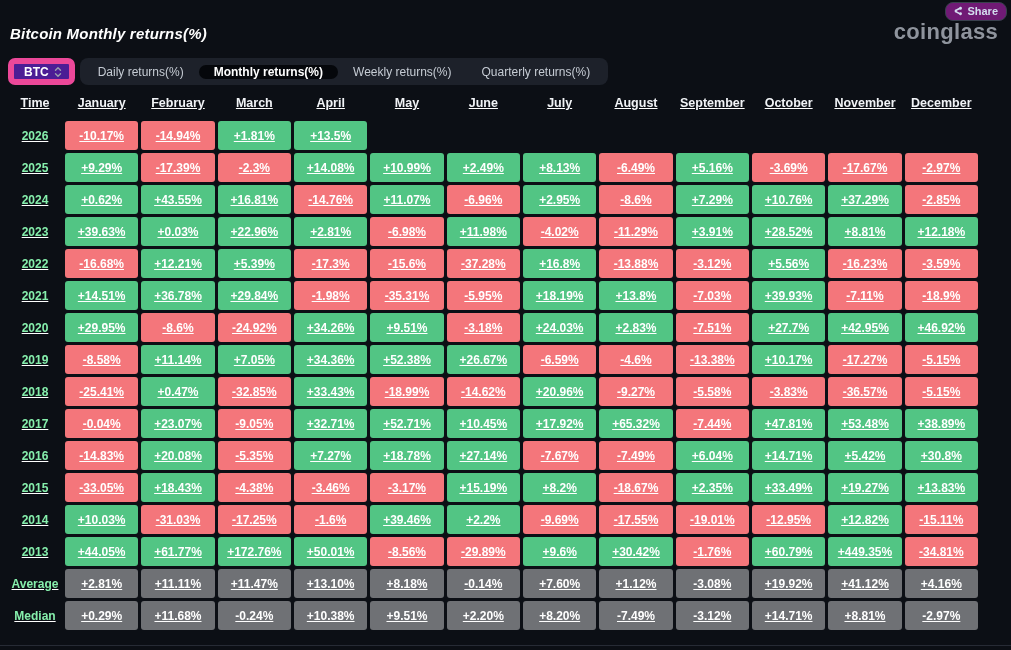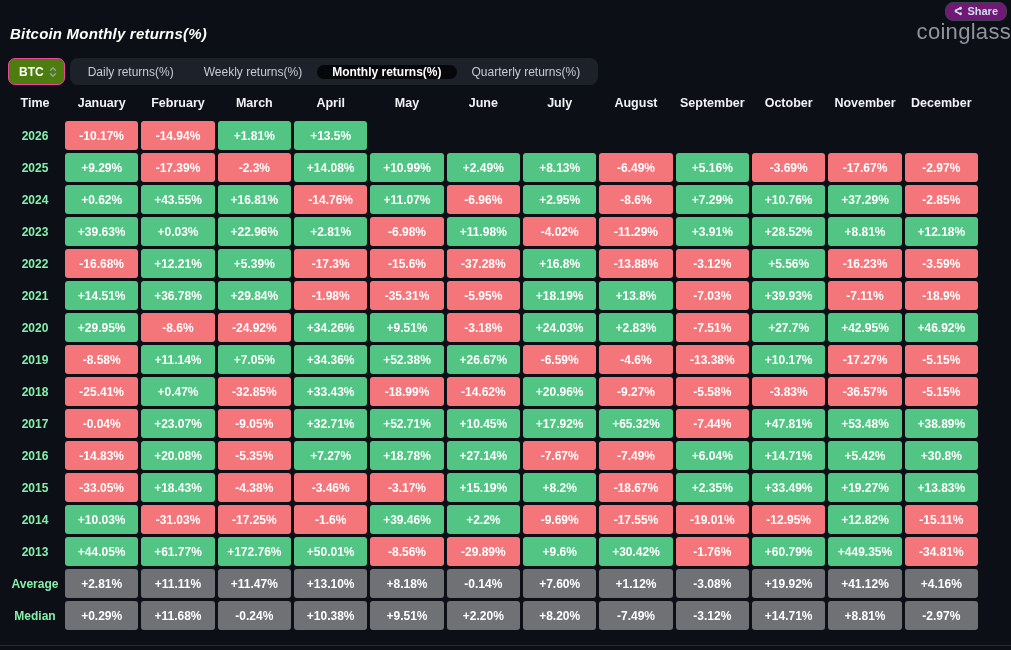--- a/index.html
+++ b/index.html
@@ -22,34 +22,34 @@
     cursor:pointer;
   }
   .share-btn svg { display:block; fill:#d3dcef; }
   .page-title {
     position:absolute; top:25px; left:10px;
     font-size:15px; font-weight:700; color:#ffffff;
     letter-spacing:.2px;
     font-style:italic;
   }
   .logo {
-    position:absolute; top:19px; right:0;
-    font-size:22px; font-weight:400; color:#8f949d;
+    position:absolute; top:19px; right:13px;
+    font-size:22px; font-weight:700; color:#8f949d;
     letter-spacing:.3px;
     text-align:center;
   }
   .controls {
     position:absolute; top:58px; left:8px;
     display:flex; align-items:stretch; gap:5px; height:27px;
   }
   .symbol-select {
     display:flex; align-items:center; gap:5px;
     padding:0 7px 0 10px;
-    border:1px solid #ec4899; border-radius:7px;
-    background:#4d7c0f;
+    border:6px solid #ec4899; border-radius:7px;
+    background:#4c1d95;
     font-size:12px; font-weight:700; color:#fff;
     cursor:pointer;
   }
   .symbol-select svg { display:block; stroke:#9aa0ab; }
   .tab-group {
     display:flex; align-items:center;
     background:#1d212a; border-radius:8px;
     padding:0 3px;
   }
   .tab {
@@ -57,20 +57,21 @@
     border-radius:7px; cursor:pointer; white-space:nowrap;
   }
   .tab.active { background:#05070b; color:#fff; font-weight:700; }
   .returns-table {
     position:absolute; top:88px; left:8px; width:970px;
     display:grid;
     grid-template-columns:54px repeat(12, 1fr);
     grid-template-rows:30px;
     grid-auto-rows:29px;
     gap:3px;
+    text-decoration:underline;
   }
   .th {
     display:flex; align-items:center; justify-content:center;
     font-size:12.5px; font-weight:700; color:#f1f3f6;
   }
   .row-label {
     display:flex; align-items:center; justify-content:center;
     font-size:12px; font-weight:600; color:#86efac;
   }
   .cell {
@@ -107,22 +108,22 @@
     <span>BTC</span>
     <span>
       <svg width="8" height="12" viewBox="0 0 8 12" fill="none" stroke-width="1.4" stroke-linecap="round" stroke-linejoin="round">
         <path d="M1.5 4.2 4 1.7l2.5 2.5"></path>
           <path d="M1.5 7.8 4 10.3l2.5-2.5"></path>
       </svg>
     </span>
   </div>
   <div class="tab-group">
       <div class="tab">Daily returns(%)</div>
+      <div class="tab active">Monthly returns(%)</div>
       <div class="tab">Weekly returns(%)</div>
-      <div class="tab active">Monthly returns(%)</div>
       <div class="tab">Quarterly returns(%)</div>
     </div>
 </div>
 
 <div class="returns-table">
     <div class="th">Time</div>
     <div class="th">January</div>
     <div class="th">February</div>
     <div class="th">March</div>
     <div class="th">April</div>

